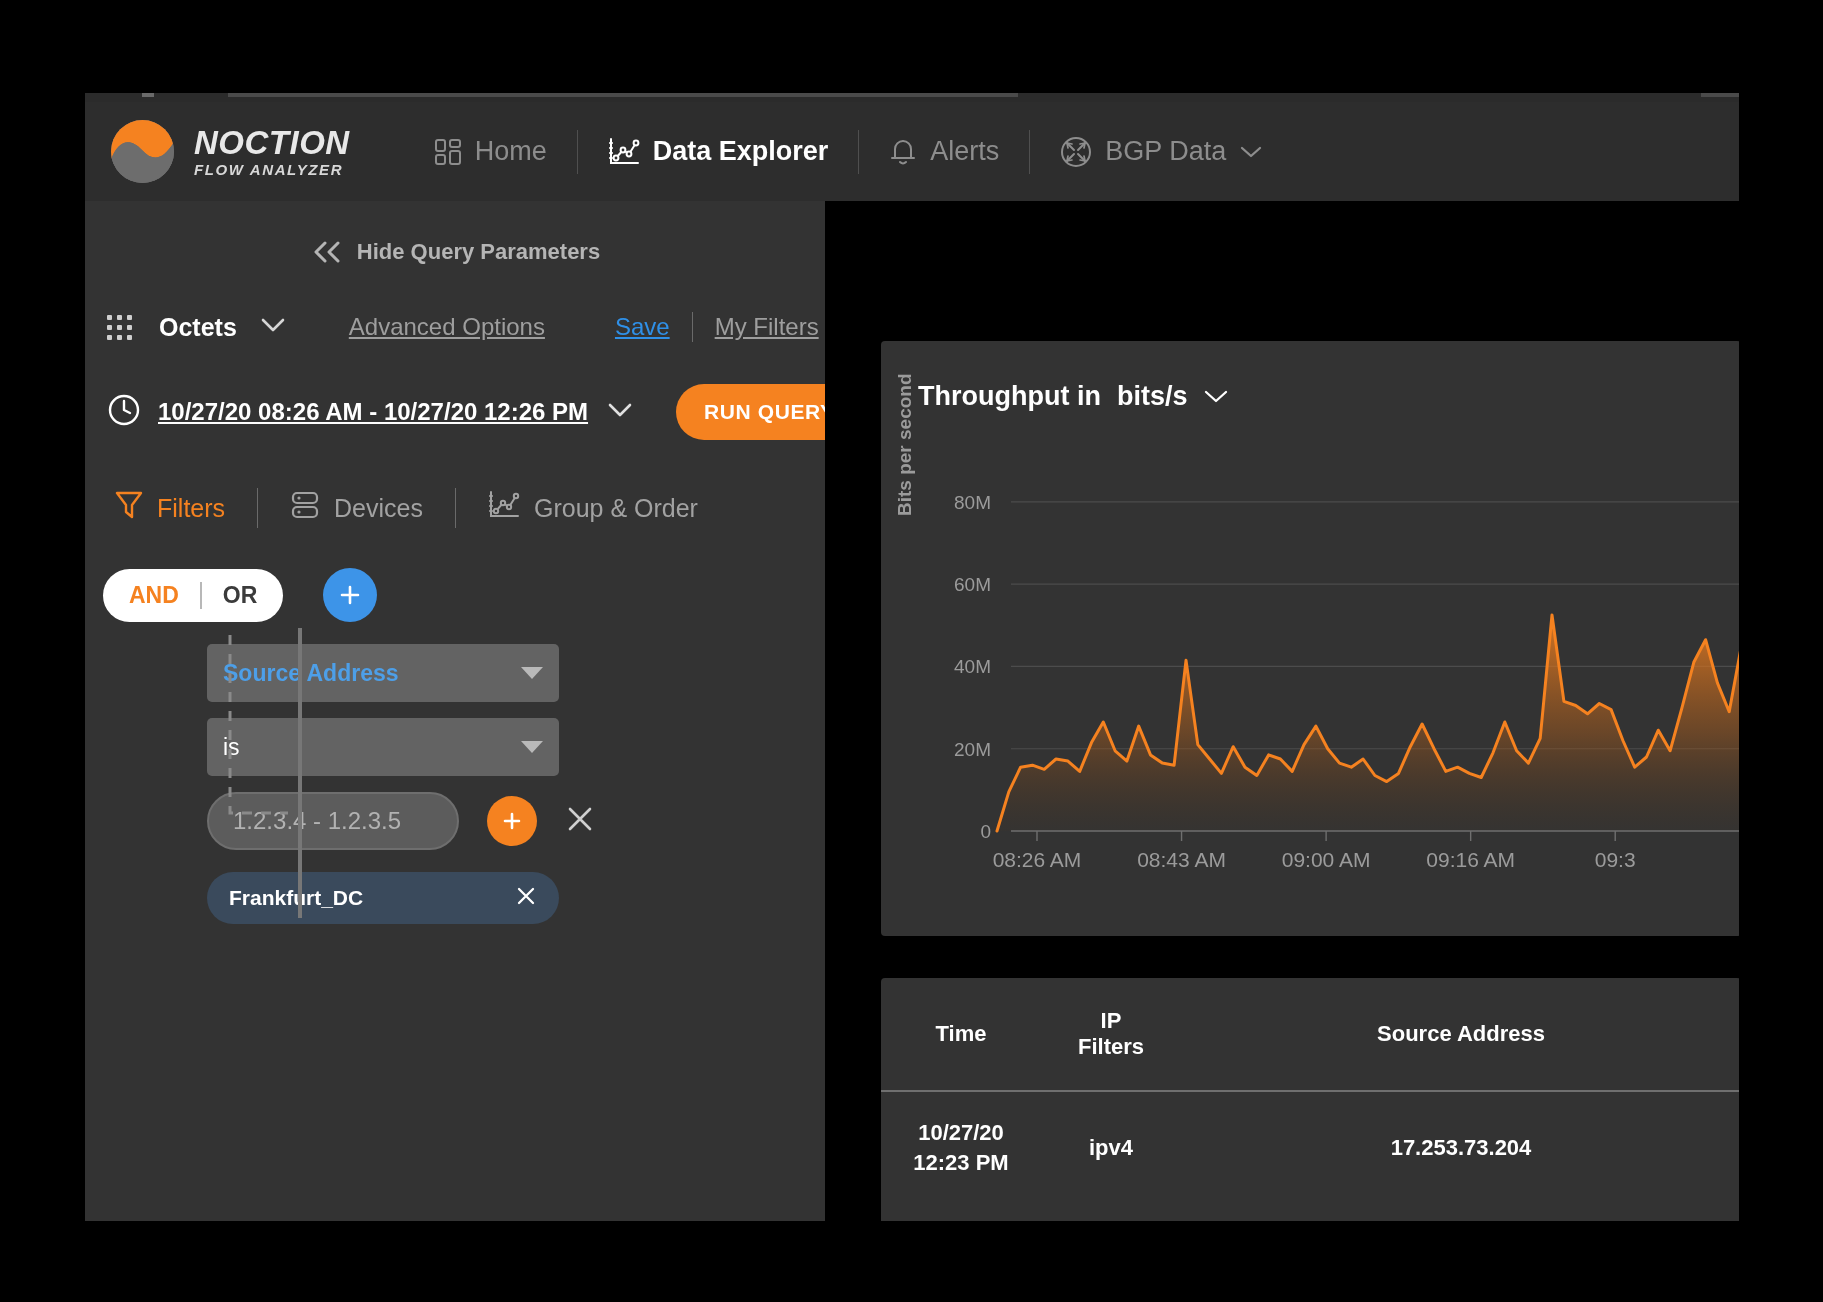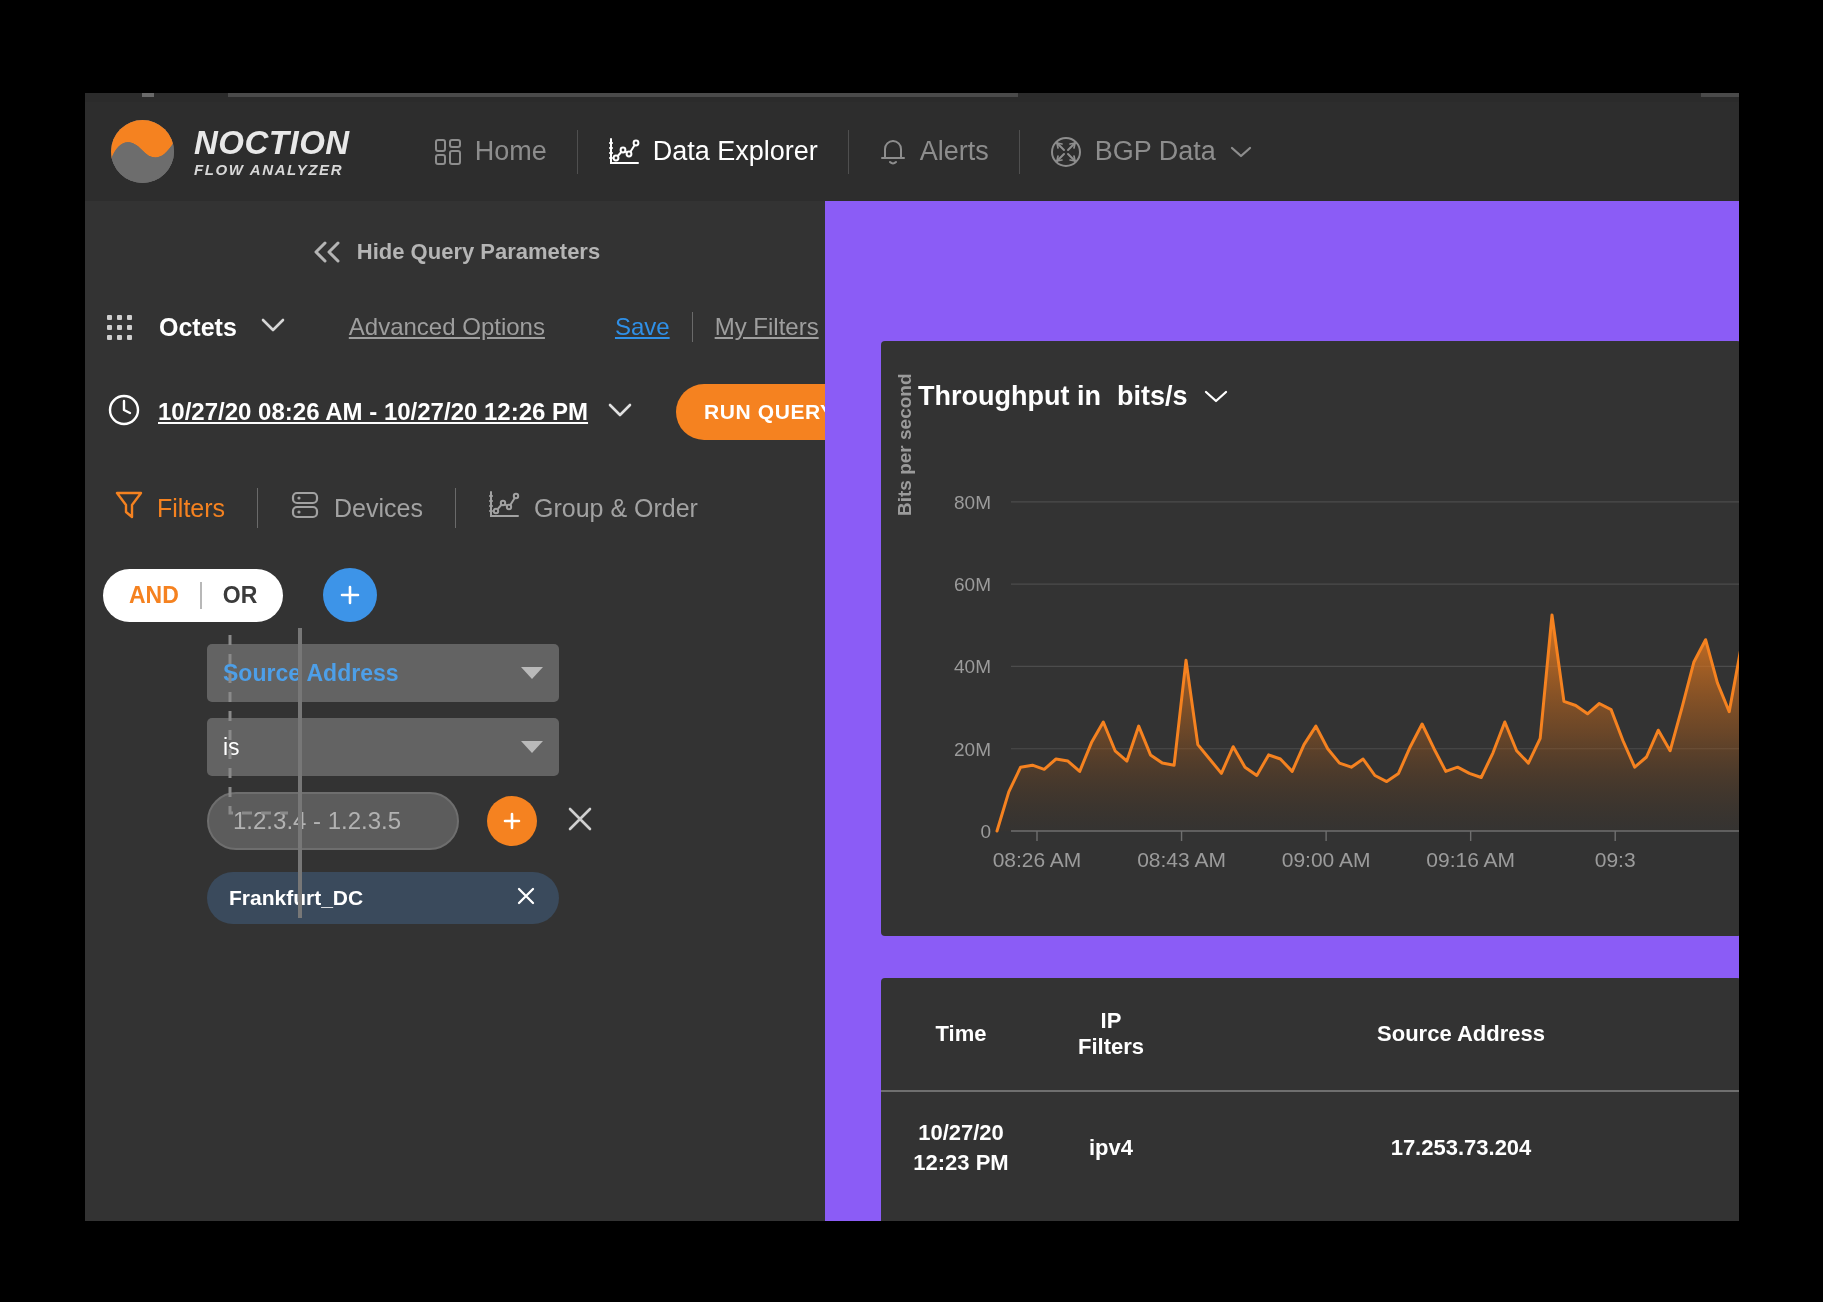--- a/index.html
+++ b/index.html
@@ -42,21 +42,21 @@
     font-size: 15px; font-weight: bold; font-style: italic;
     color: #d8d8d8; letter-spacing: 1.6px; margin-top: 3px;
   }
   .nav { display: flex; align-items: center; margin-left: 62px; height: 100%; text-align: center; }
   .nav-item {
     display: flex; align-items: center; gap: 13px;
     padding: 0 22px; height: 60px;
     color: #8d8d8d; font-size: 27px;
     cursor: pointer; white-space: nowrap;
   }
-  .nav-item.active { color: #ffffff; font-weight: normal; }
+  .nav-item.active { color: #ffffff; font-weight: bold; }
   .nav-sep { width: 1px; height: 44px; background: #4f4f4f; margin: 0 8px; }
   .nav-ico { display: flex; align-items: center; justify-content: center; }
 
   
   .panel {
     position: absolute; left: 0; top: 108px;
     width: 740px; height: 1020px;
     background: #333333;
   }
   .hide-params {
@@ -156,21 +156,21 @@
   .chip {
     margin-top: 22px; width: 352px; height: 52px;
     background: #3a4a5c; border-radius: 26px;
     display: flex; align-items: center; justify-content: space-between;
     padding: 0 22px; cursor: pointer;
   }
   .chip-label { color: #ffffff; font-size: 21px; font-weight: bold; }
   .chip-x { cursor: pointer; }
 
   
-  .content { position: absolute; left: 740px; top: 108px; width: 914px; height: 1020px; background: #8b5cf6; }
+  .content { position: absolute; left: 740px; top: 108px; width: 914px; height: 1020px; background: #000000; }
   .card {
     position: absolute; left: 56px; background: #333333; border-radius: 4px;
   }
   .chart-card { top: 140px; width: 860px; height: 595px; }
   .chart-title {
     position: absolute; left: 37px; top: 40px;
     color: #ffffff; font-size: 27px; font-weight: bold;
     display: flex; align-items: center; gap: 16px;
   }
   .chart-area { position: absolute; left: 0; top: 110px; width: 860px; height: 470px; }

